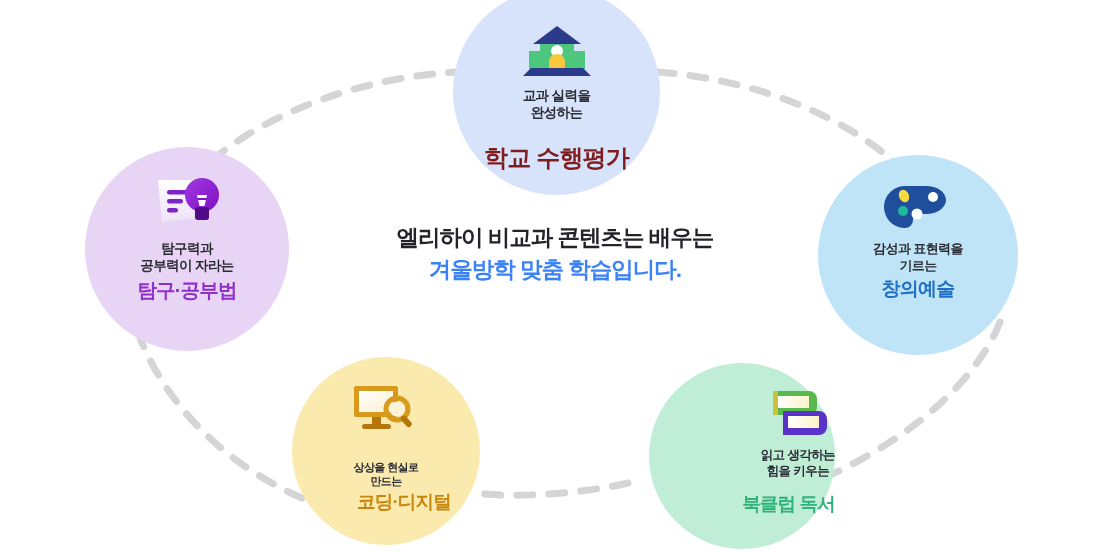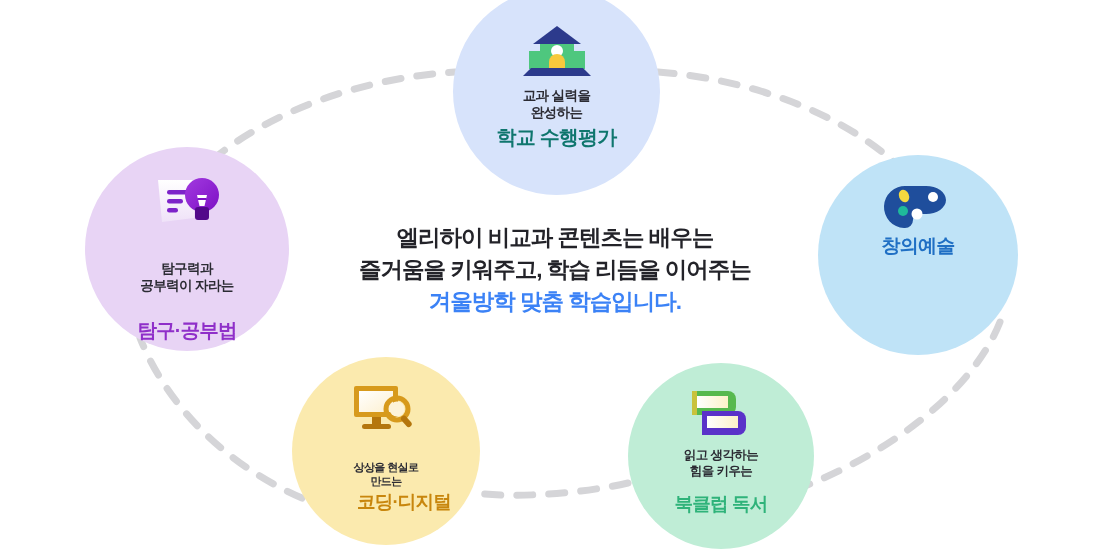--- a/index.html
+++ b/index.html
@@ -57,28 +57,27 @@
   }
 
   
   #node-school {
     left: 453px; top: -12px;
     width: 207px; height: 207px;
     background: #d7e3fb;
     padding-top: 36px;
   }
   #node-school .sub { font-size: 13.5px; margin-top: 9px; }
-  #node-school .title { font-size: 20px; margin-top: 3px; color: #0f766e; }
+  #node-school .title { font-size: 24px; margin-top: 22px; color: #7f1d1d; }
 
   #node-study {
     left: 85px; top: 147px;
     width: 204px; height: 204px;
     background: #e8d4f5;
     padding-top: 27px;
-    gap: 20px;
   }
   #node-study .sub { font-size: 13.5px; margin-top: 10px; }
   #node-study .title { font-size: 19.5px; margin-top: 4px; color: #8f2fc9; }
 
   #node-art {
     left: 818px; top: 155px;
     width: 200px; height: 200px;
     background: #bfe3f7;
     padding-top: 28px;
   }
@@ -88,24 +87,25 @@
   #node-coding {
     left: 292px; top: 357px;
     width: 188px; height: 188px;
     background: #fbeaae;
     padding-top: 26px;
   }
   #node-coding .sub { font-size: 11px; margin-top: 25px; }
   #node-coding .title { font-size: 18.5px; margin-top: 3px; color: #c8860d; margin-left: 36px; }
 
   #node-book {
-    left: 628px; top: 363px;
+    left: 649px; top: 363px;
     width: 186px; height: 186px;
     background: #bfedd6;
     padding-top: 26px;
+    align-items: flex-end;
   }
   #node-book .sub { font-size: 12.5px; margin-top: 10px; }
   #node-book .title { font-size: 18.5px; margin-top: 14px; color: #2fb37a; }
 
   
   #center-copy {
     position: absolute;
     left: 300px;
     top: 222px;
     width: 510px;
@@ -185,20 +185,22 @@
   <div class="node" id="node-art">
     <div class="icon-wrap">
       <svg width="74" height="48" viewBox="0 0 74 48" xmlns="http://www.w3.org/2000/svg">
         <path d="M25 3 h20 a20 14 0 0 1 0 28 h-7 a6 6 0 0 0 -6 6 a8 8 0 0 1 -8 8 h-1 a20 20 0 0 1 2 -42 z" fill="#1f4e9c"></path>
         <ellipse cx="23" cy="13" rx="5" ry="6.5" transform="rotate(-22 23 13)" fill="#f5d93f"></ellipse>
         <ellipse cx="22" cy="28" rx="5" ry="5" fill="#1fb99a"></ellipse>
         <circle cx="36" cy="31" r="5.5" fill="#ffffff"></circle>
         <circle cx="52" cy="14" r="5" fill="#ffffff"></circle>
       </svg>
     </div>
+    <div class="sub">감성과 표현력을
+기르는</div>
     <div class="title">창의예술</div>
   </div>
 
   <div class="node" id="node-coding">
     <div class="icon-wrap">
       <svg width="72" height="52" viewBox="0 0 72 52" xmlns="http://www.w3.org/2000/svg">
         <defs>
           <linearGradient id="scrgrad" x1="0" y1="0" x2="1" y2="1">
             <stop offset="0%" stop-color="#ffffff"></stop>
             <stop offset="100%" stop-color="#fdf0cf"></stop>
@@ -239,17 +241,16 @@
         <rect x="19" y="27" width="31" height="12" fill="url(#pg2)"></rect>
       </svg>
     </div>
     <div class="sub">읽고 생각하는
 힘을 키우는</div>
     <div class="title">북클럽 독서</div>
   </div>
 
   <div id="center-copy">
     <div class="line">엘리하이 비교과 콘텐츠는 배우는</div>
-    <div class="line">즐거움을 키워주고, 학습 리듬을 이어주는</div>
     <div class="line accent">겨울방학 맞춤 학습입니다.</div>
   </div>
 
 </div>
 
 </body></html>

